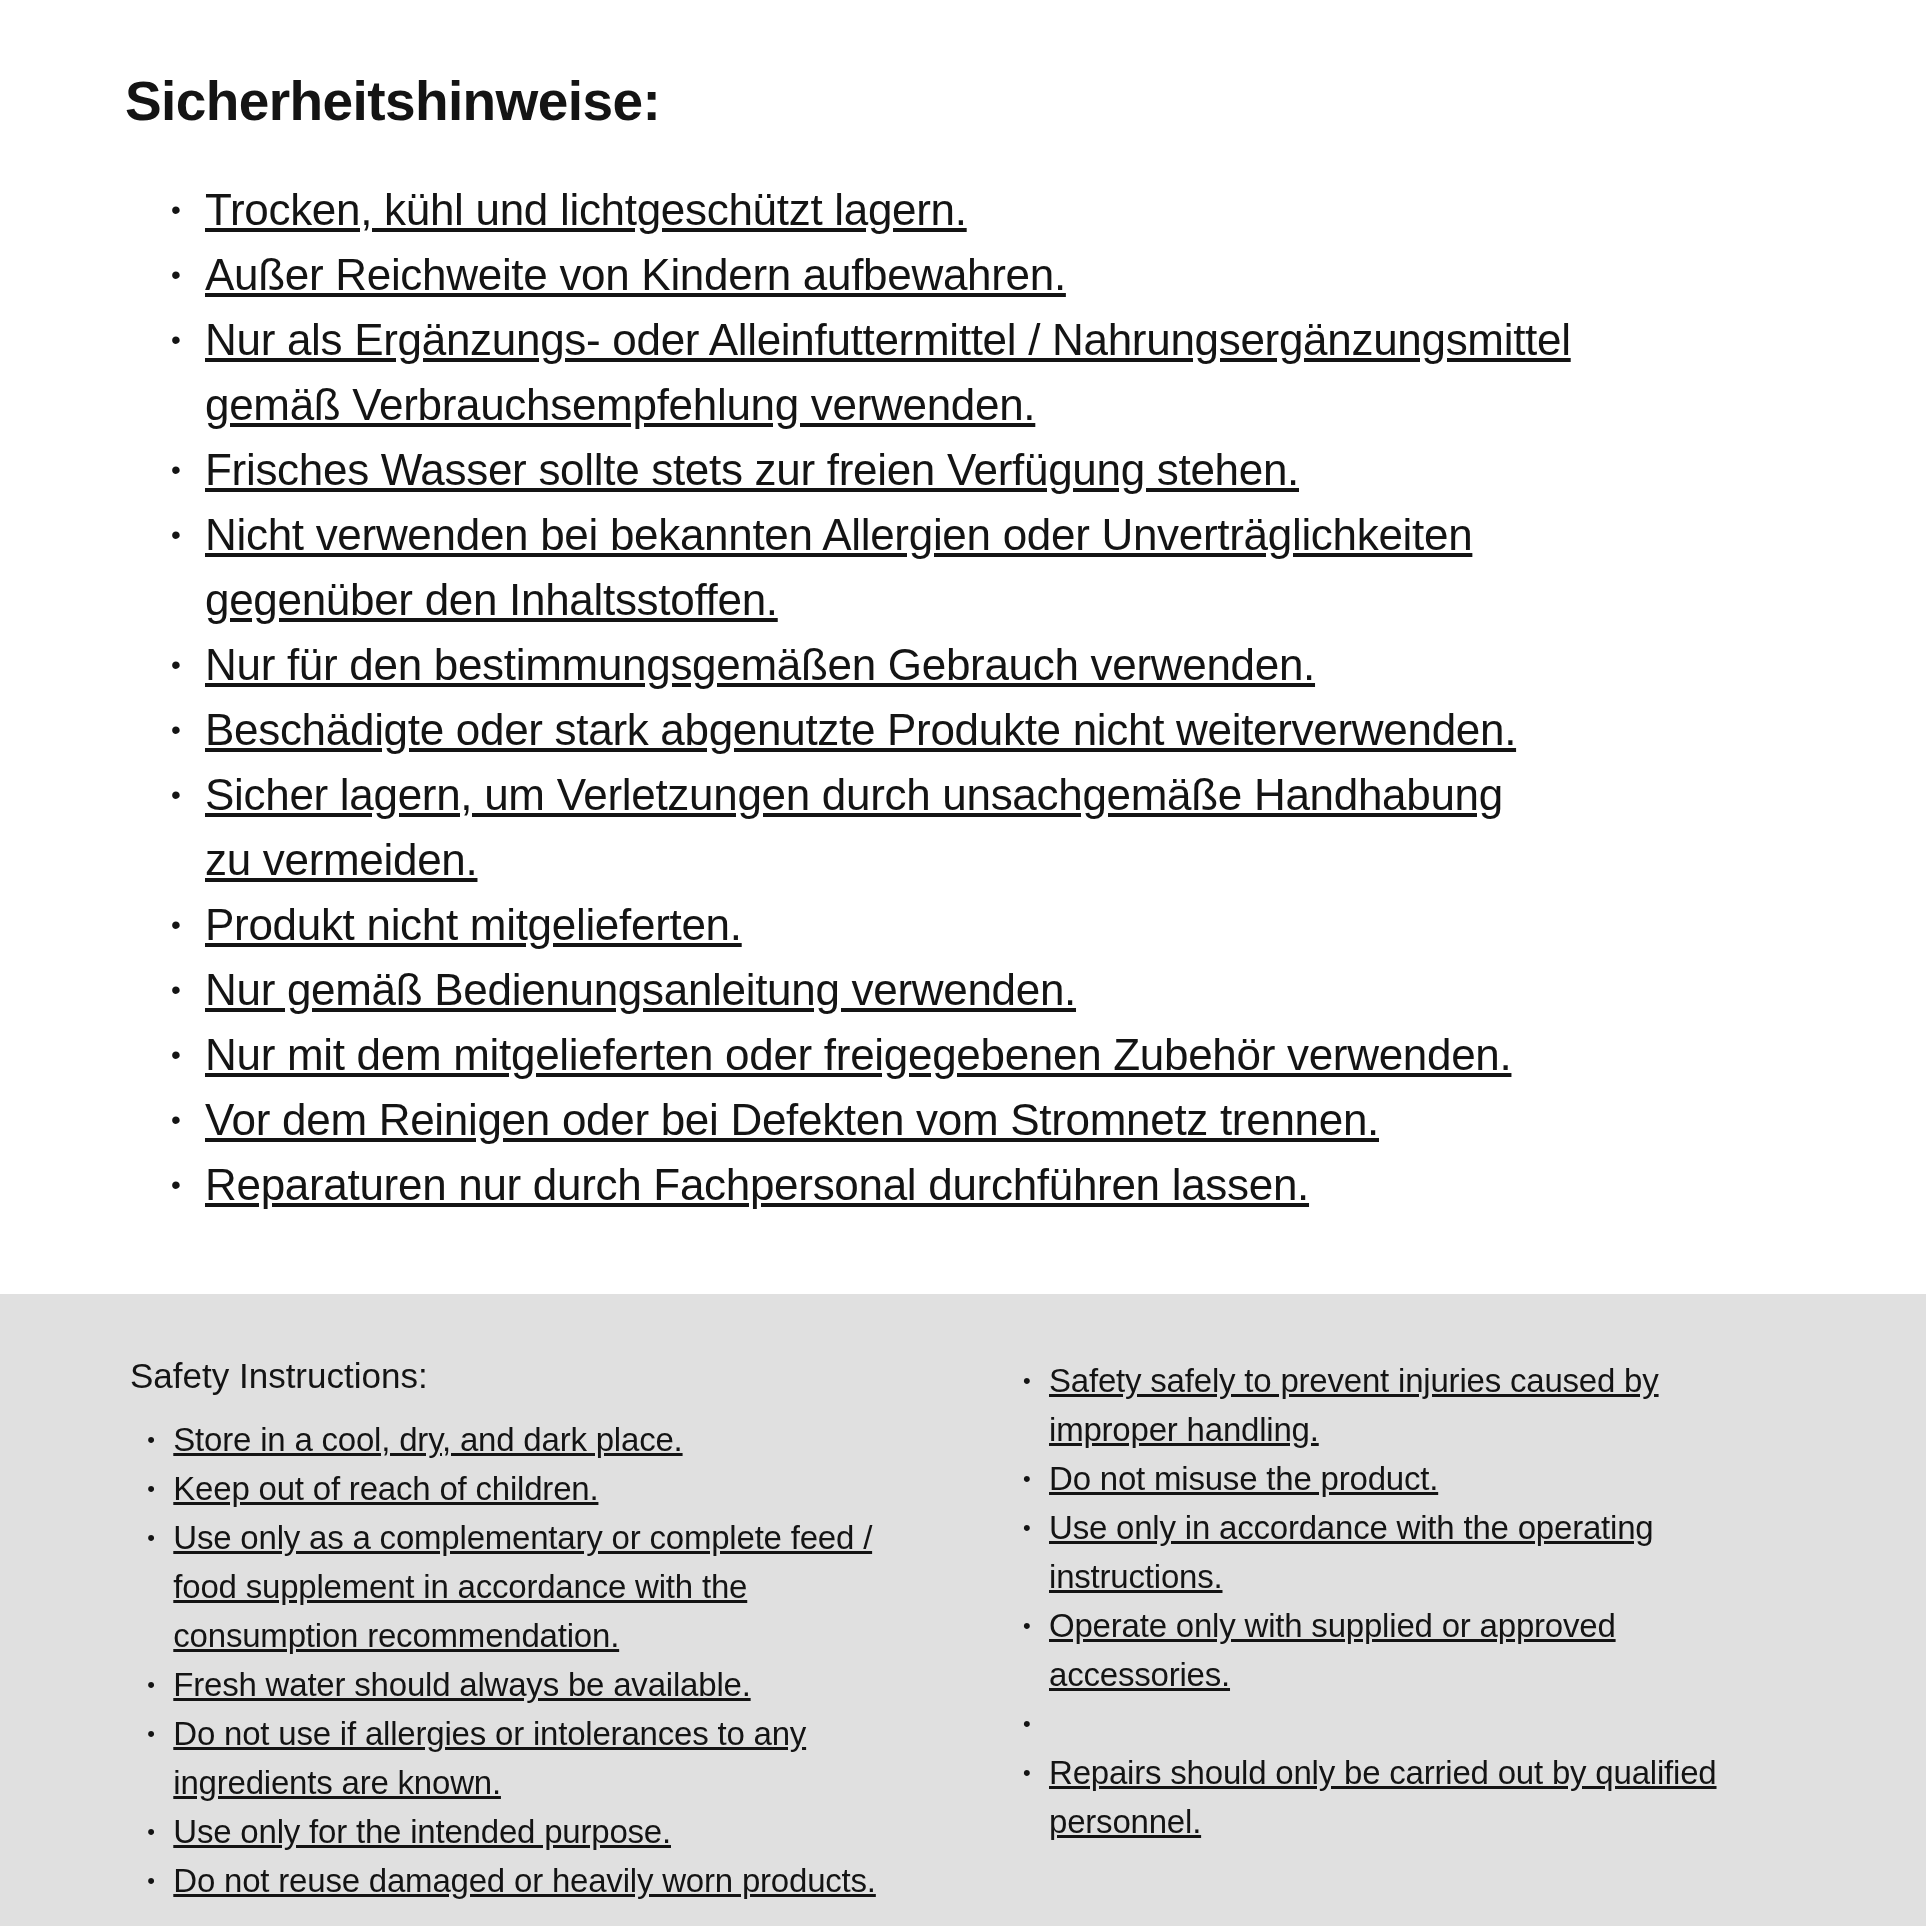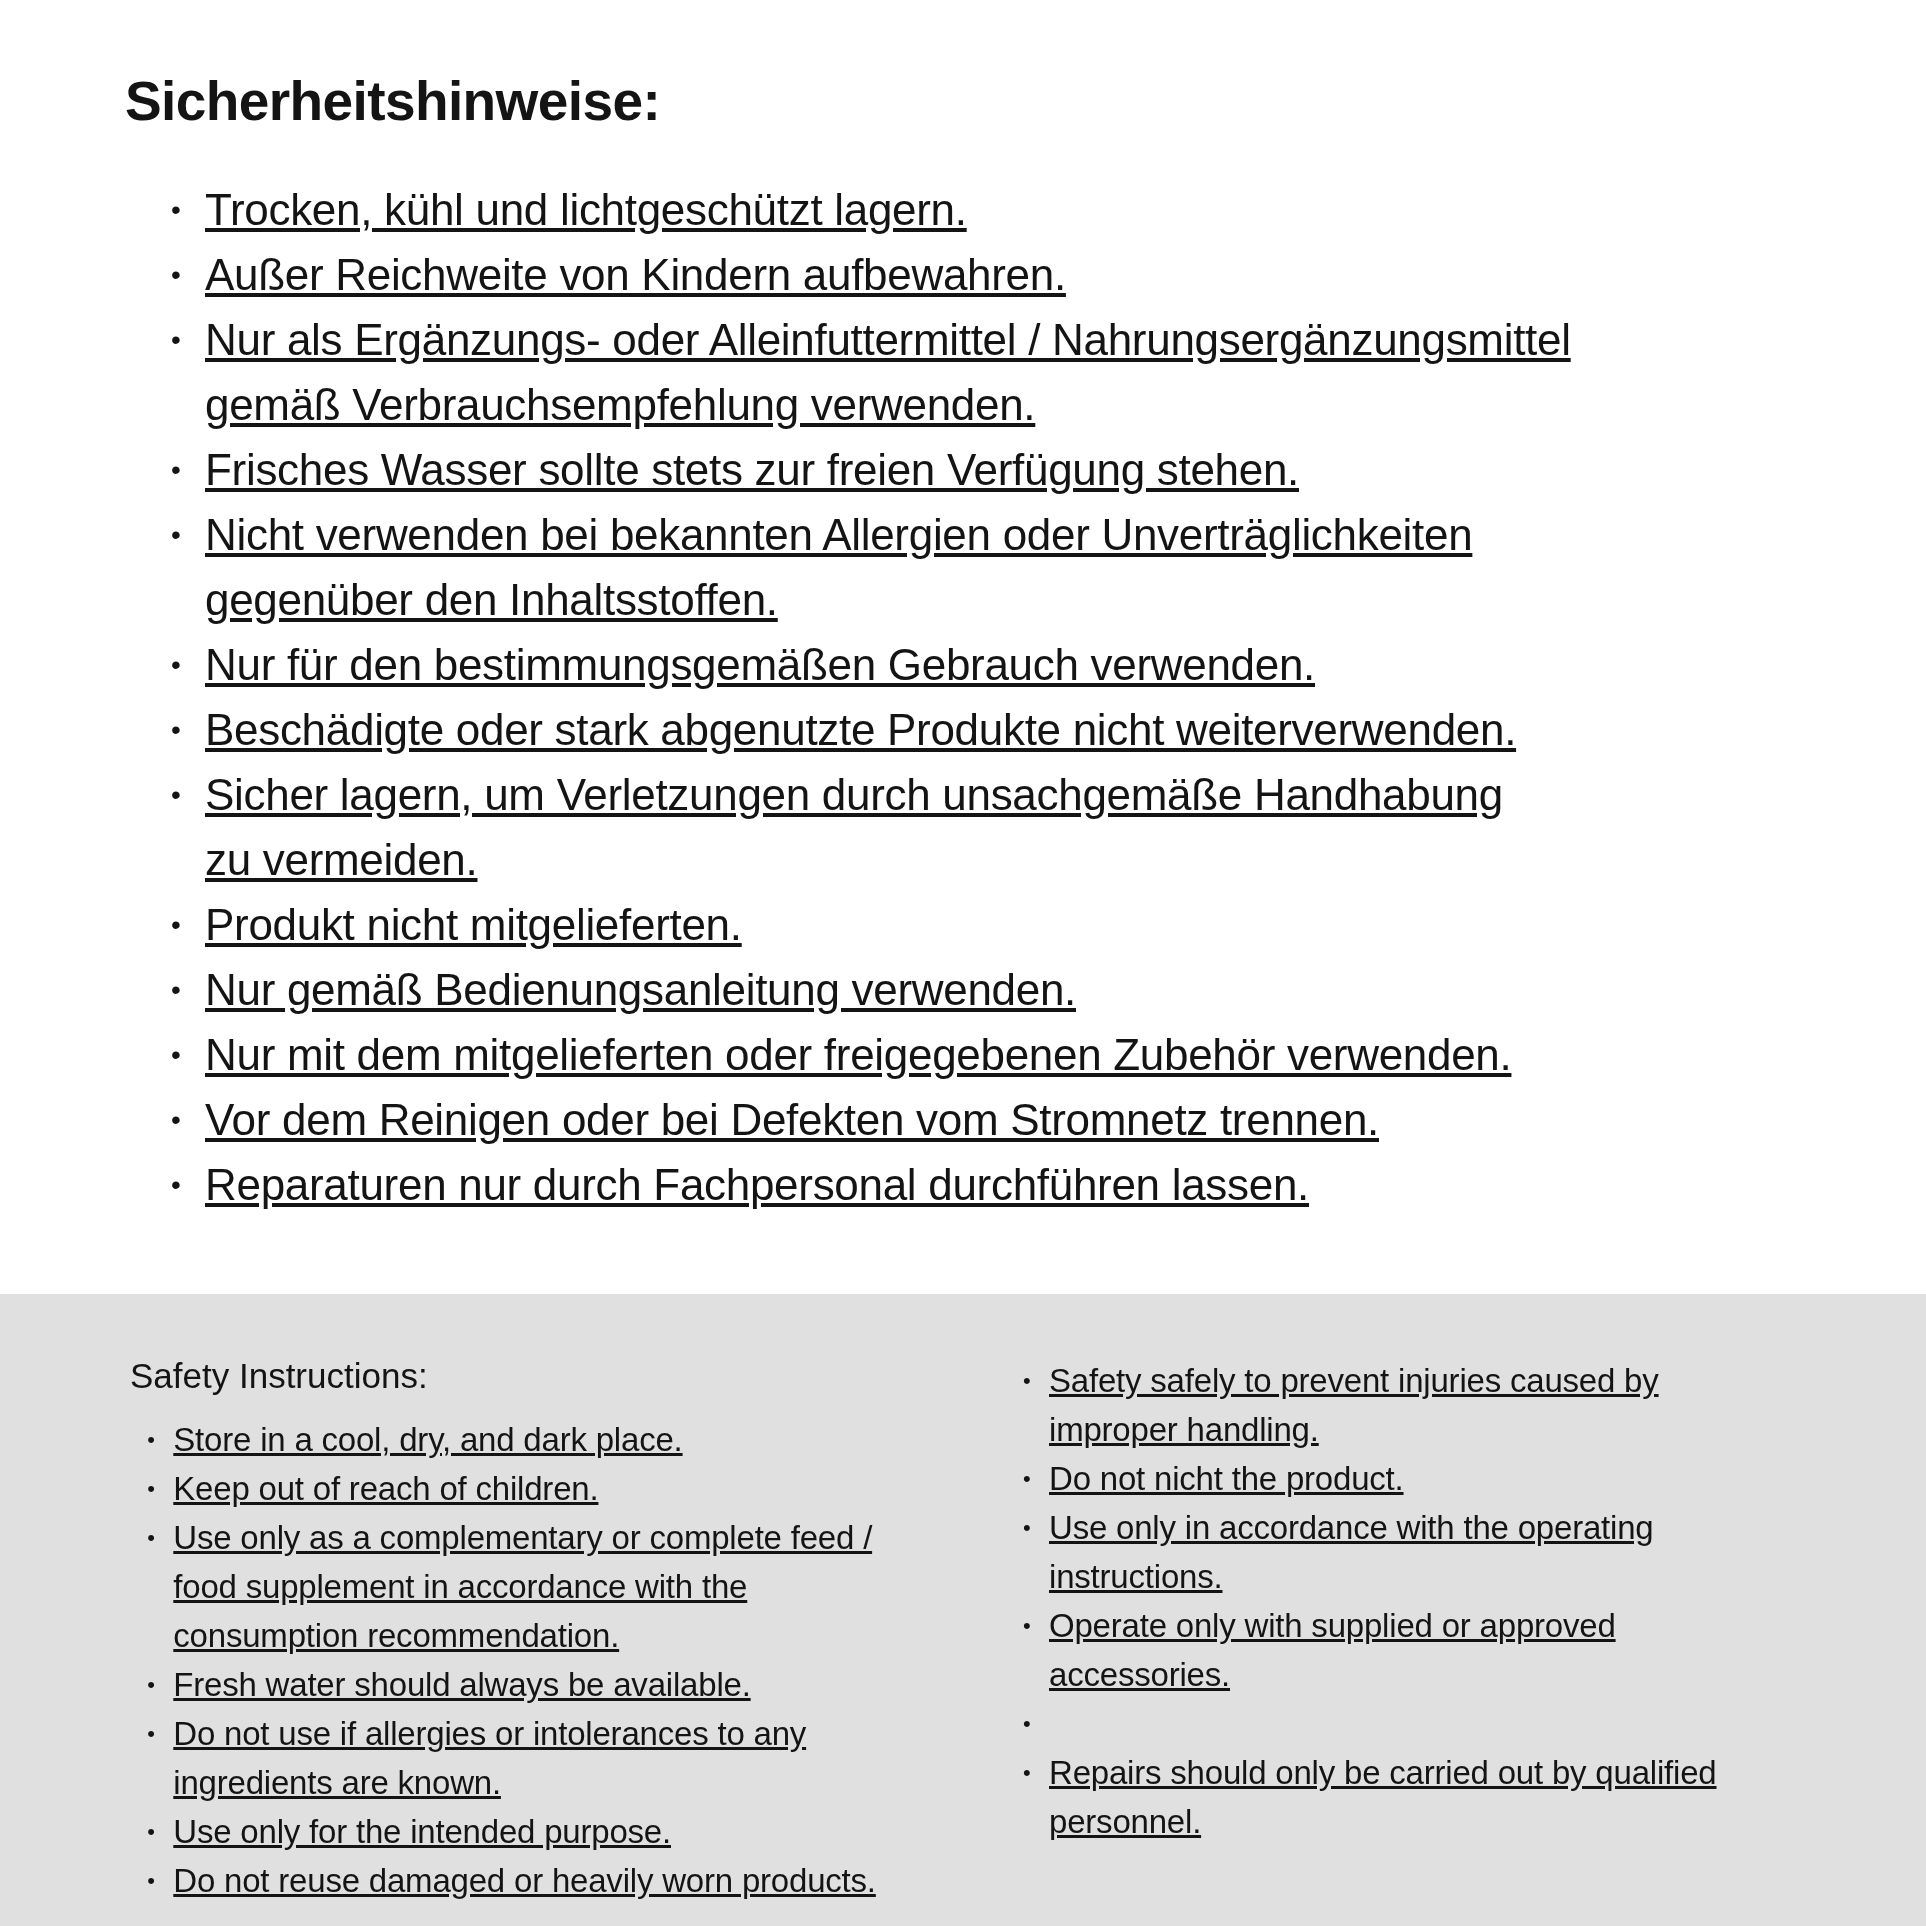--- a/index.html
+++ b/index.html
@@ -232,21 +232,21 @@
       <ul class="bullet-list en-list">
 
           <li>
             <span class="bullet">•</span>
             <span class="item-text">Safety safely to prevent injuries caused by
 improper handling.</span>
           </li>
 
           <li>
             <span class="bullet">•</span>
-            <span class="item-text">Do not nicht the product.</span>
+            <span class="item-text">Do not misuse the product.</span>
           </li>
 
           <li>
             <span class="bullet">•</span>
             <span class="item-text">Use only in accordance with the operating
 instructions.</span>
           </li>
 
           <li>
             <span class="bullet">•</span>

